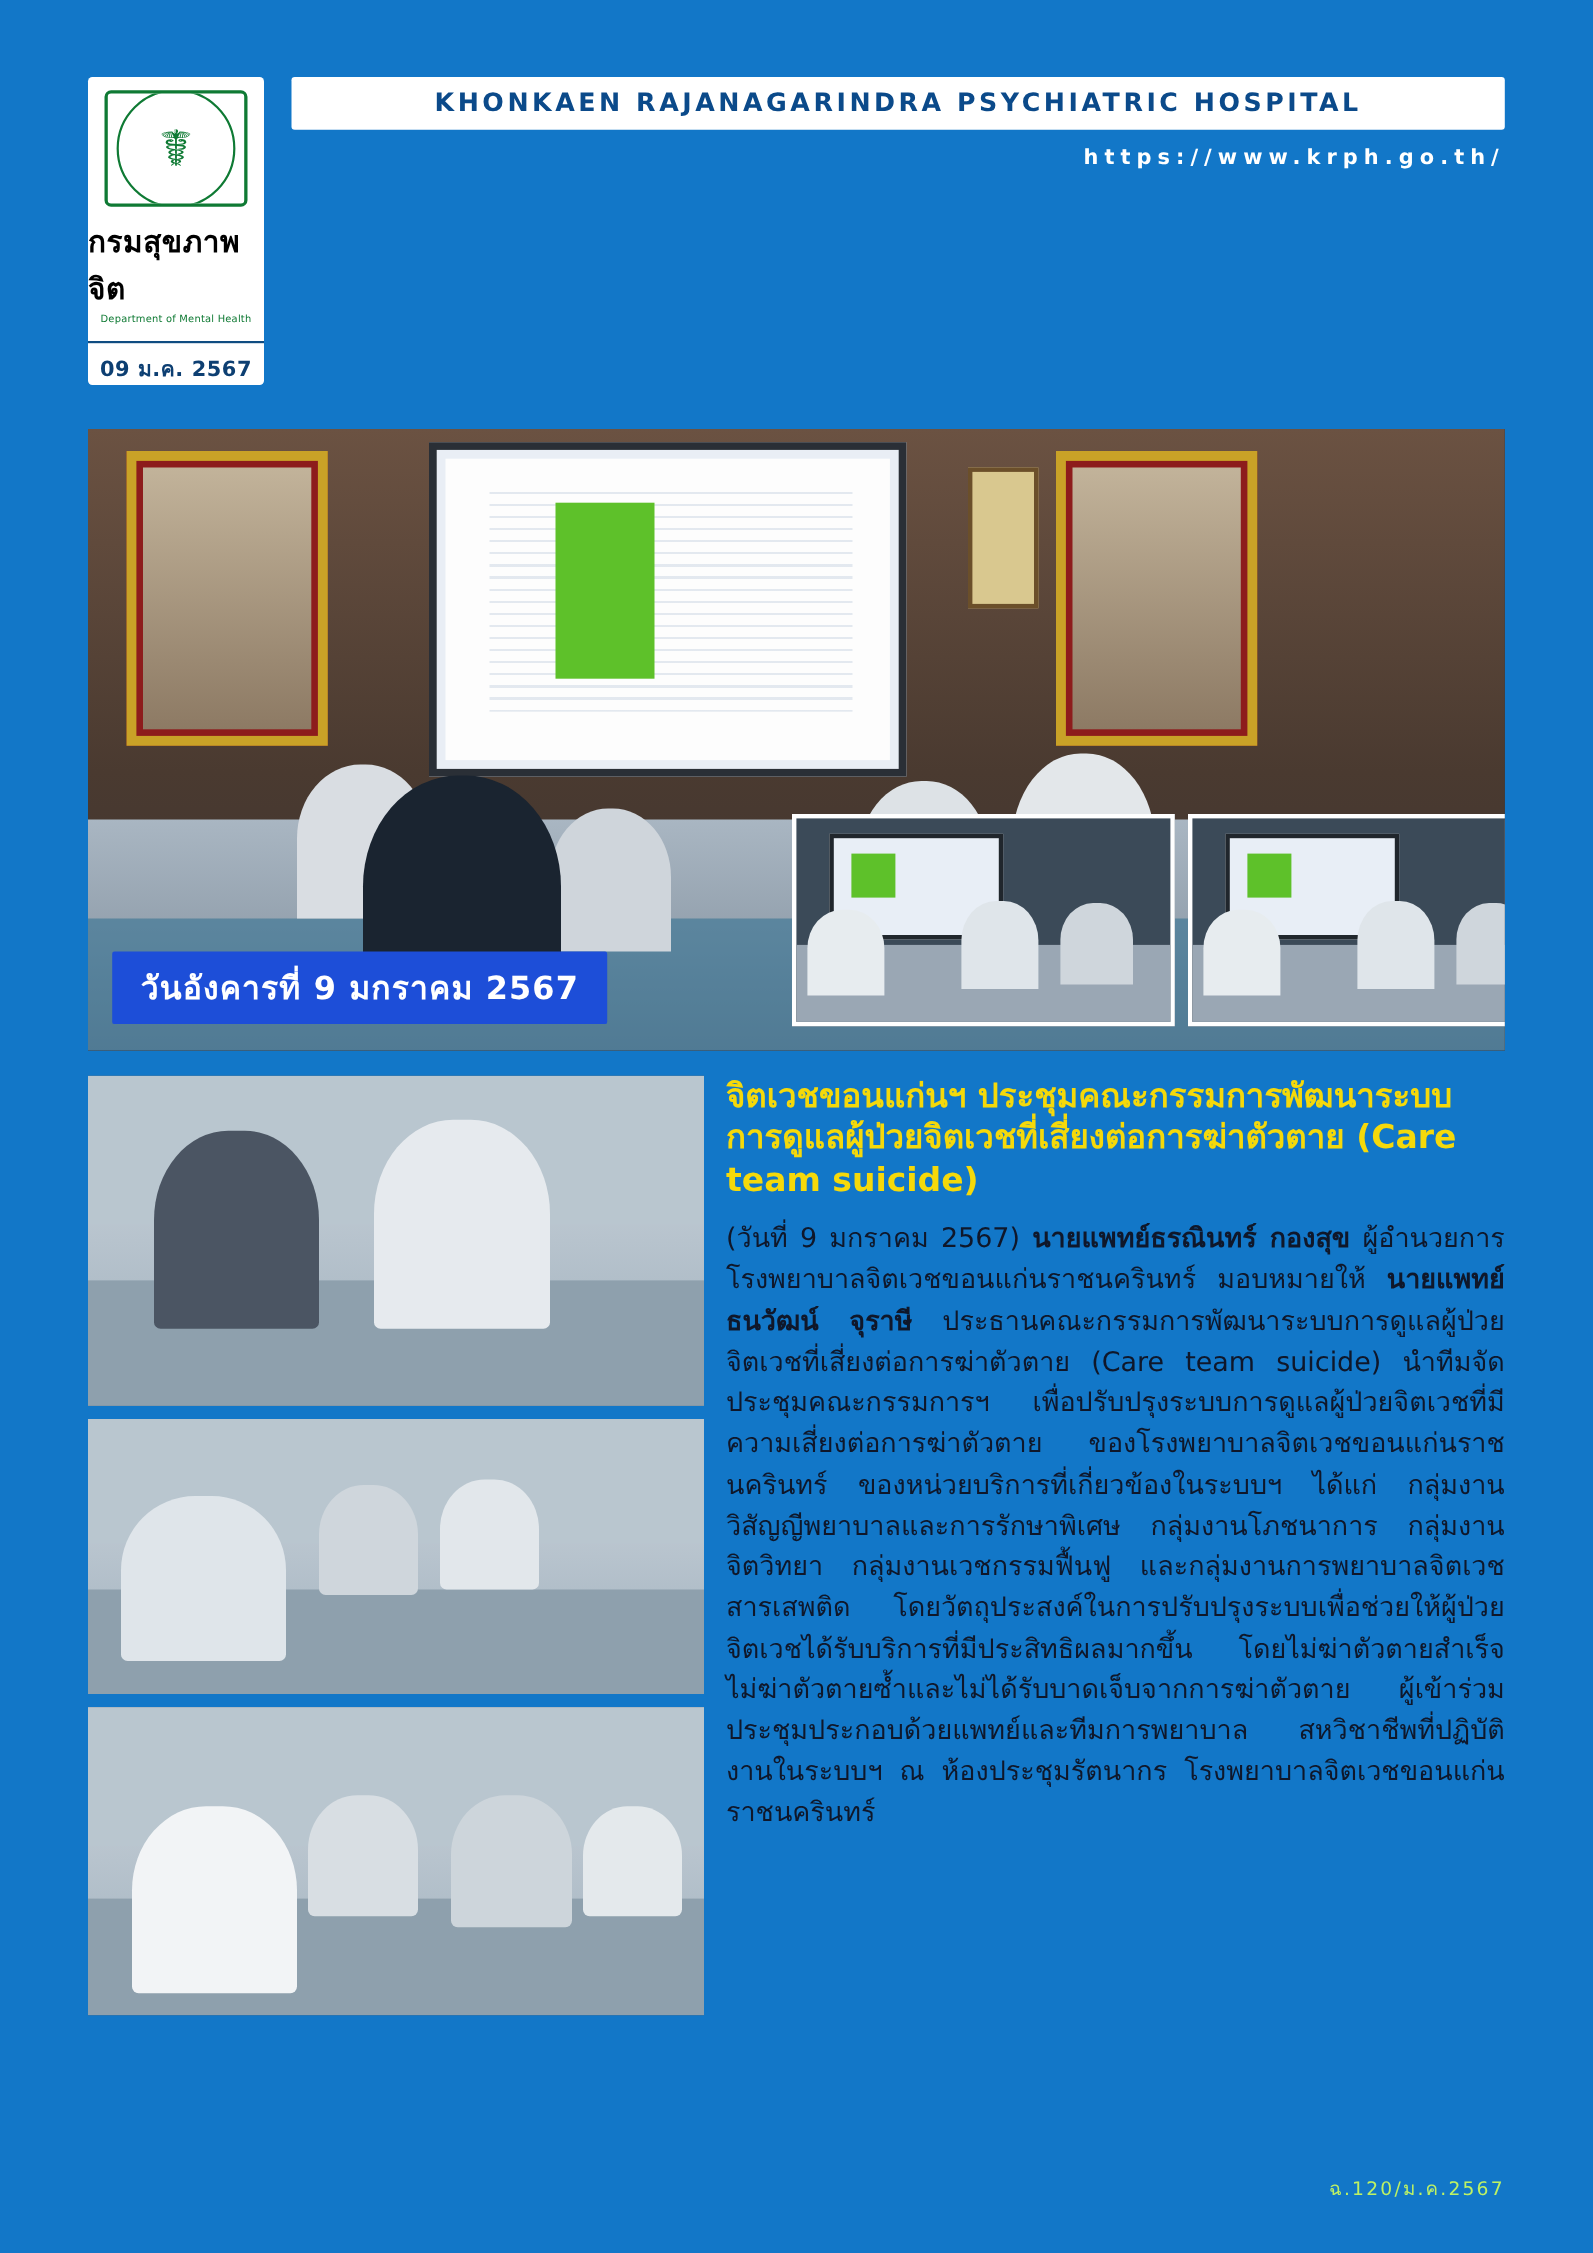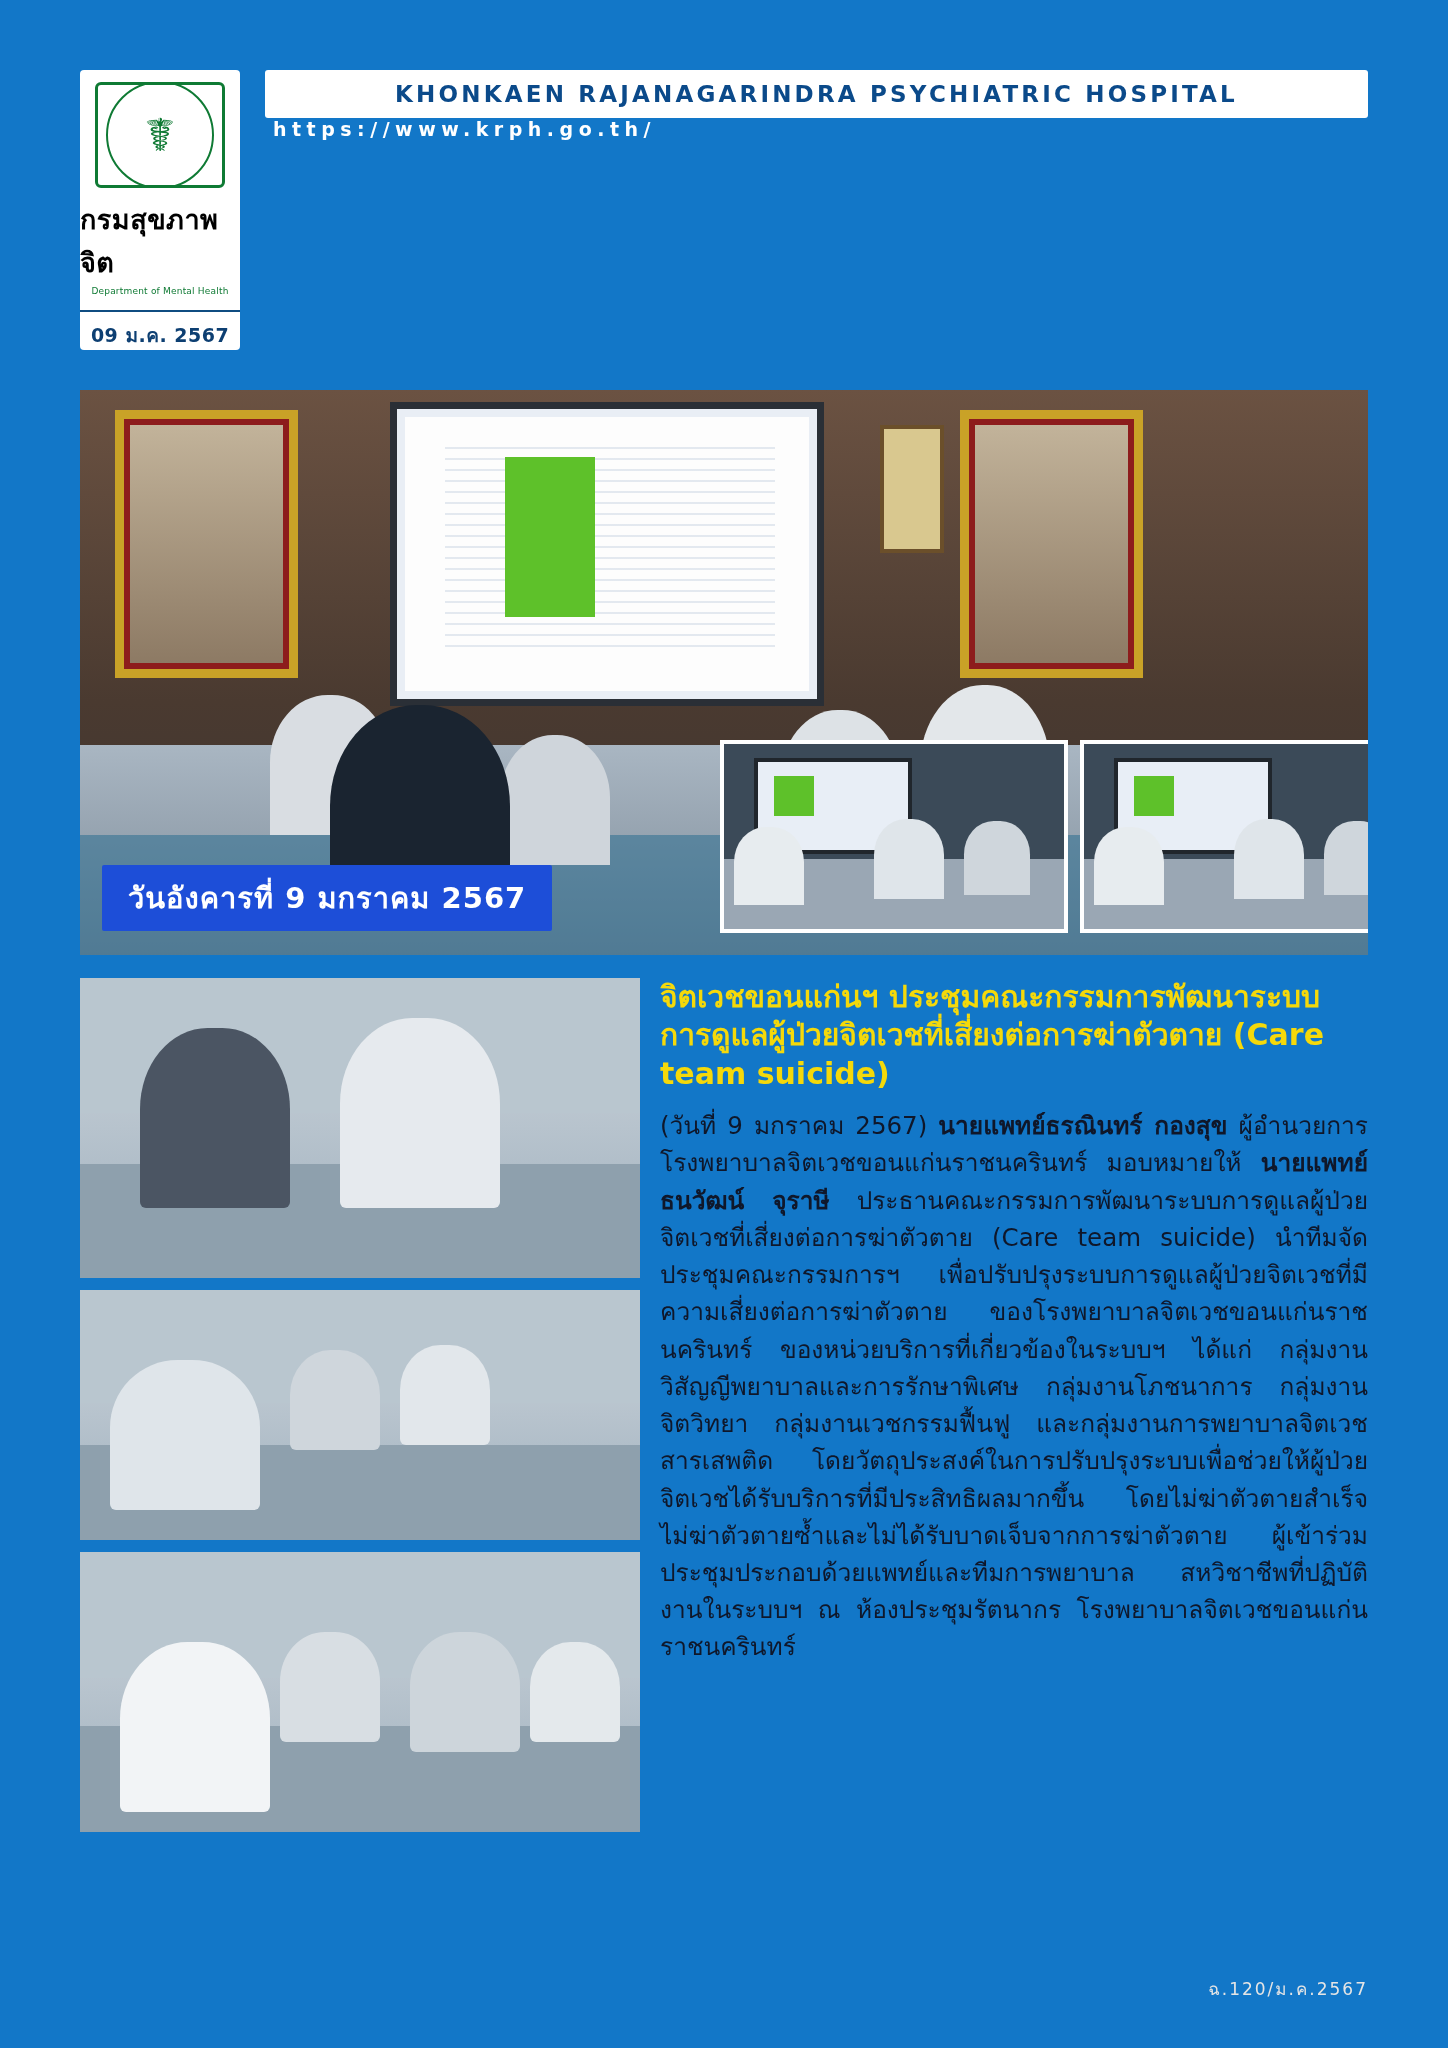--- a/index.html
+++ b/index.html
@@ -40,21 +40,21 @@
   .head-right{position:absolute;left:185px;top:10px;width:1103px;}
   .hospital-bar{
     background:#ffffff;border-radius:3px;height:48px;
     display:flex;align-items:center;justify-content:center;
   }
   .hospital-bar span{
     color:#0b4a8a;font-weight:bold;font-size:23px;letter-spacing:3.2px;
   }
   .url{
     color:#ffffff;font-size:19px;letter-spacing:5.5px;font-weight:bold;
-    margin-left:8px;
+    margin-top:14px;margin-left:8px;text-align:right;
   }
   .masthead{
     color:#ffffff;font-weight:bold;font-size:92px;line-height:1;
     margin-top:6px;margin-left:6px;letter-spacing:1px;white-space:nowrap;
   }
 
   
   .hero{
     position:absolute;left:80px;top:390px;width:1288px;height:565px;
     background:#30343a;overflow:hidden;
@@ -111,21 +111,21 @@
   
   .article{position:absolute;left:660px;top:978px;width:708px;}
   .headline{
     color:#f5d90a;font-weight:bold;font-size:30px;line-height:1.28;letter-spacing:0;
   }
   .body{
     color:#0f172a;font-size:24.5px;line-height:1.52;margin-top:14px;text-align:justify;
   }
   .body b{font-weight:bold;}
   .issue-wrap{position:absolute;left:660px;top:1975px;width:708px;text-align:right;
-    color:#e5e5e5;font-size:17px;letter-spacing:2px;}
+    color:#bef264;font-size:17px;letter-spacing:2px;}
 </style>
 </head>
 <body>
 
 <div class="page">
 
   <div class="header">
 
     <div class="logo-box">
       <div class="logo-emblem">

